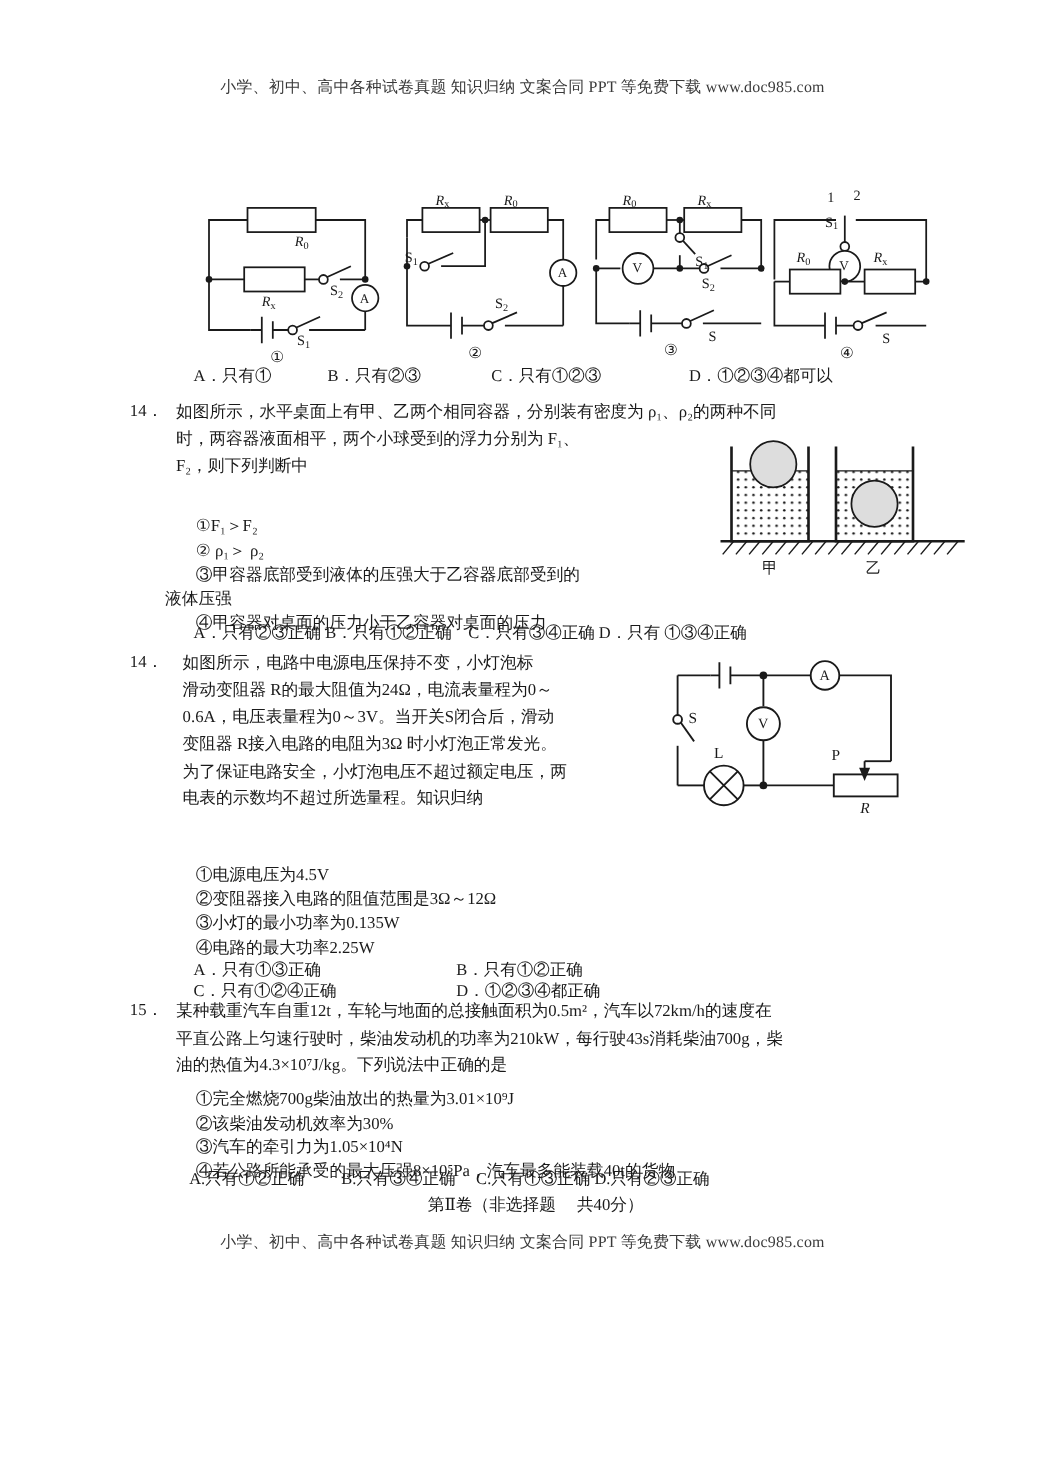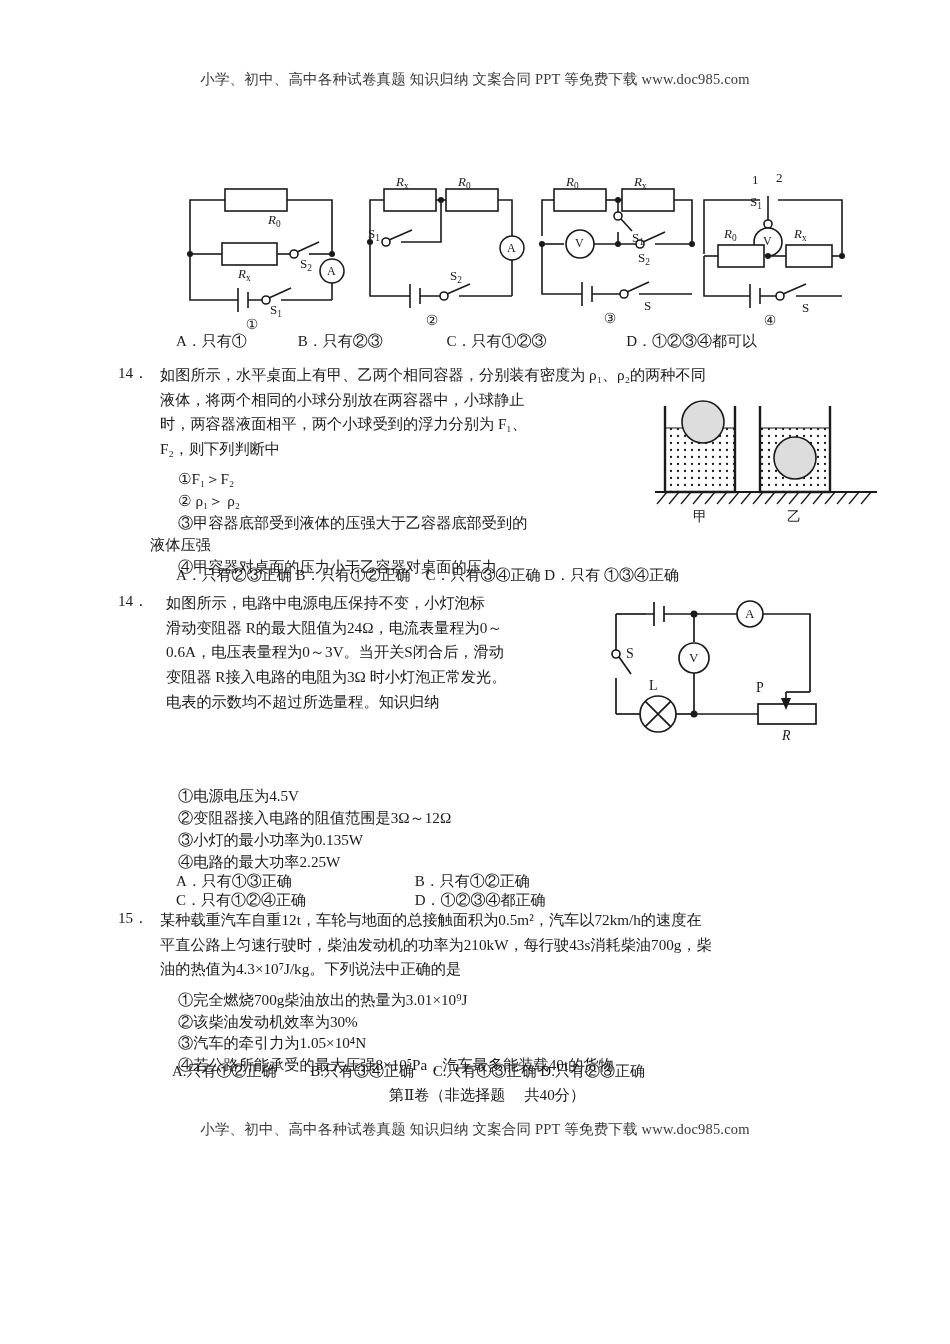--- a/index.html
+++ b/index.html
@@ -224,21 +224,20 @@
   <div class="opts" style="left:176px; top:332px;">
     <span style="display:inline-block; width:118px;">A．只有①</span>
     <span style="display:inline-block; width:145px;">B．只有②③</span>
     <span style="display:inline-block; width:176px;">C．只有①②③</span>
     <span>D．①②③④都可以</span>
   </div>
 
   <div class="qnum" style="left:118px; top:363px;">14．</div>
   <div class="qblock" style="left:160px; top:363px; width:680px;">
     <div class="indent-line">如图所示，水平桌面上有甲、乙两个相同容器，分别装有密度为 ρ₁、ρ₂的两种不同</div>
-    <div class="indent-line">液体，将两个相同的小球分别放在两容器中，小球静止</div>
     <div class="indent-line">时，两容器液面相平，两个小球受到的浮力分别为 F₁、</div>
     <div class="indent-line">F₂，则下列判断中</div>
   </div>
 
   <div class="qblock" style="left:178px; top:468px; width:470px; line-height:1.45;">
     <div>①F₁＞F₂</div>
     <div>② ρ₁＞ ρ₂</div>
     <div>③甲容器底部受到液体的压强大于乙容器底部受到的</div>
     <div style="margin-left:-28px;">液体压强</div>
     <div>④甲容器对桌面的压力小于乙容器对桌面的压力</div>
@@ -294,20 +293,21 @@
     <span class="lbl" style="left:38px; top:116px; font-size:14px;">甲</span>
     <span class="lbl" style="left:132px; top:116px; font-size:14px;">乙</span>
   </div>
 
   <div class="qnum" style="left:118px; top:591px;">14．</div>
   <div class="qblock" style="left:166px; top:591px; width:430px;">
     <div class="indent-line">如图所示，电路中电源电压保持不变，小灯泡标</div>
     <div class="indent-line">滑动变阻器 R的最大阻值为24Ω，电流表量程为0～</div>
     <div class="indent-line">0.6A，电压表量程为0～3V。当开关S闭合后，滑动</div>
     <div class="indent-line">变阻器 R接入电路的电阻为3Ω 时小灯泡正常发光。</div>
+    <div class="indent-line">为了保证电路安全，小灯泡电压不超过额定电压，两</div>
     <div class="indent-line">电表的示数均不超过所选量程。知识归纳</div>
   </div>
 
   <div class="qblock" style="left:178px; top:785px; width:470px; line-height:1.45;">
     <div>①电源电压为4.5V</div>
     <div>②变阻器接入电路的阻值范围是3Ω～12Ω</div>
     <div>③小灯的最小功率为0.135W</div>
     <div>④电路的最大功率2.25W</div>
   </div>
 

